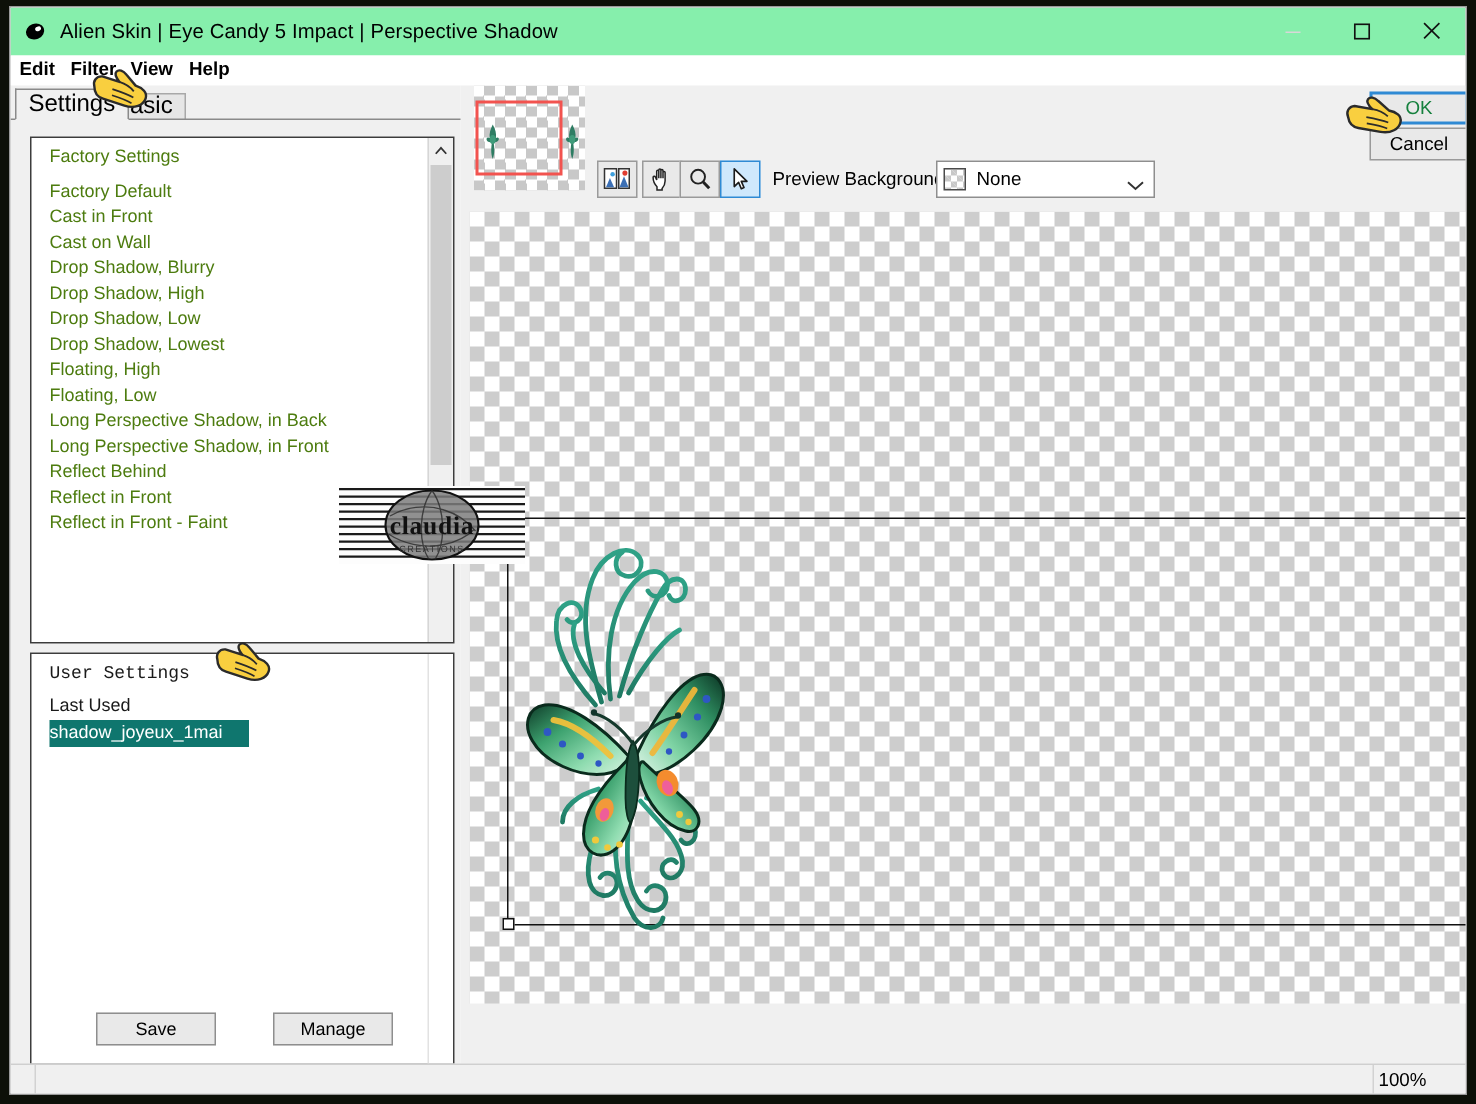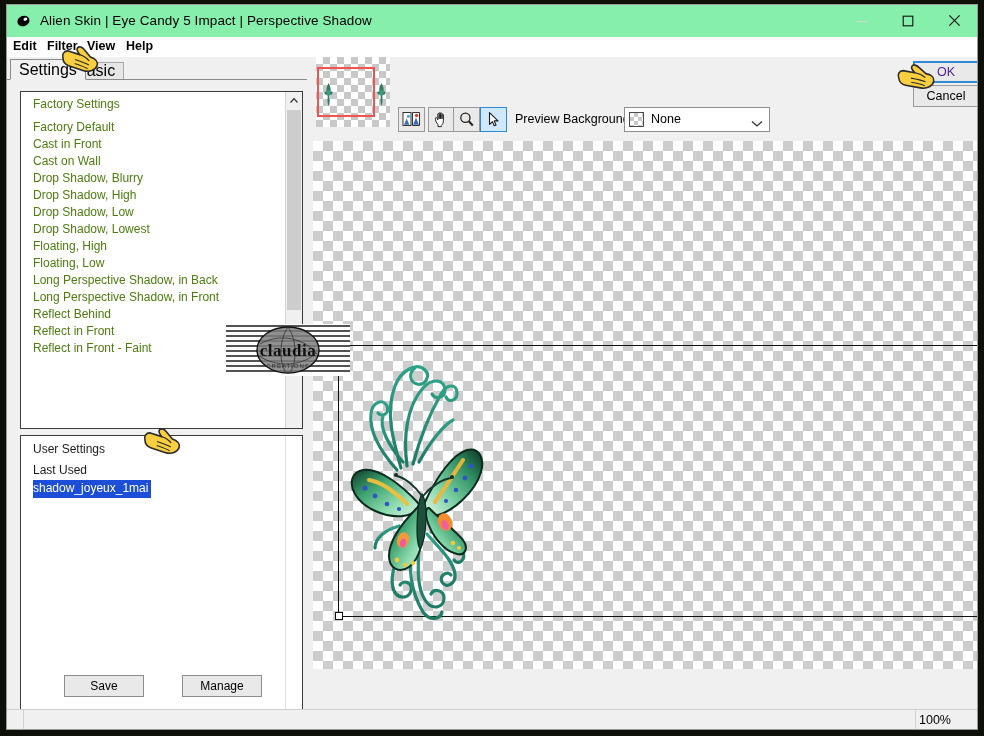--- a/index.html
+++ b/index.html
@@ -221,26 +221,26 @@
   }
   .user-list li {
     padding: 0 0 0 12px;
     height: 18px;
     line-height: 17px;
     font-size: 12px;
     color: #1a1a1a;
     white-space: nowrap;
     cursor: default;
   }
-  .user-list li.group { height: 21px; }
+  .user-list li.group { height: 21px; font-family: Liberation Mono, monospace; }
   .user-list li.selected {
-    background: #1d4ed8;
+    background: #0f766e;
     color: #ffffff;
     display: inline-block;
-    padding-right: 3px;
+    padding-right: 18px;
     margin-left: 12px;
     padding-left: 0;
   }
 
   
   .panel-btn {
     position: absolute;
     height: 22px;
     width: 80px;
     background: #e9e9e9;
@@ -413,21 +413,21 @@
 
   
   #btn-ok {
     position: absolute;
     left: 906px; top: 56px;
     width: 66px; height: 22px;
     background: #e9e9e9;
     border: 2px solid #2f8ad4;
     font-family: "Liberation Sans", sans-serif;
     font-size: 12.5px;
-    color: #4c1d95;
+    color: #15803d;
     cursor: default;
     box-sizing: border-box;
     z-index: 40;
   }
   #btn-cancel {
     position: absolute;
     left: 906px; top: 80px;
     width: 66px; height: 22px;
     background: #e9e9e9;
     border: 1px solid #9a9a9a;

